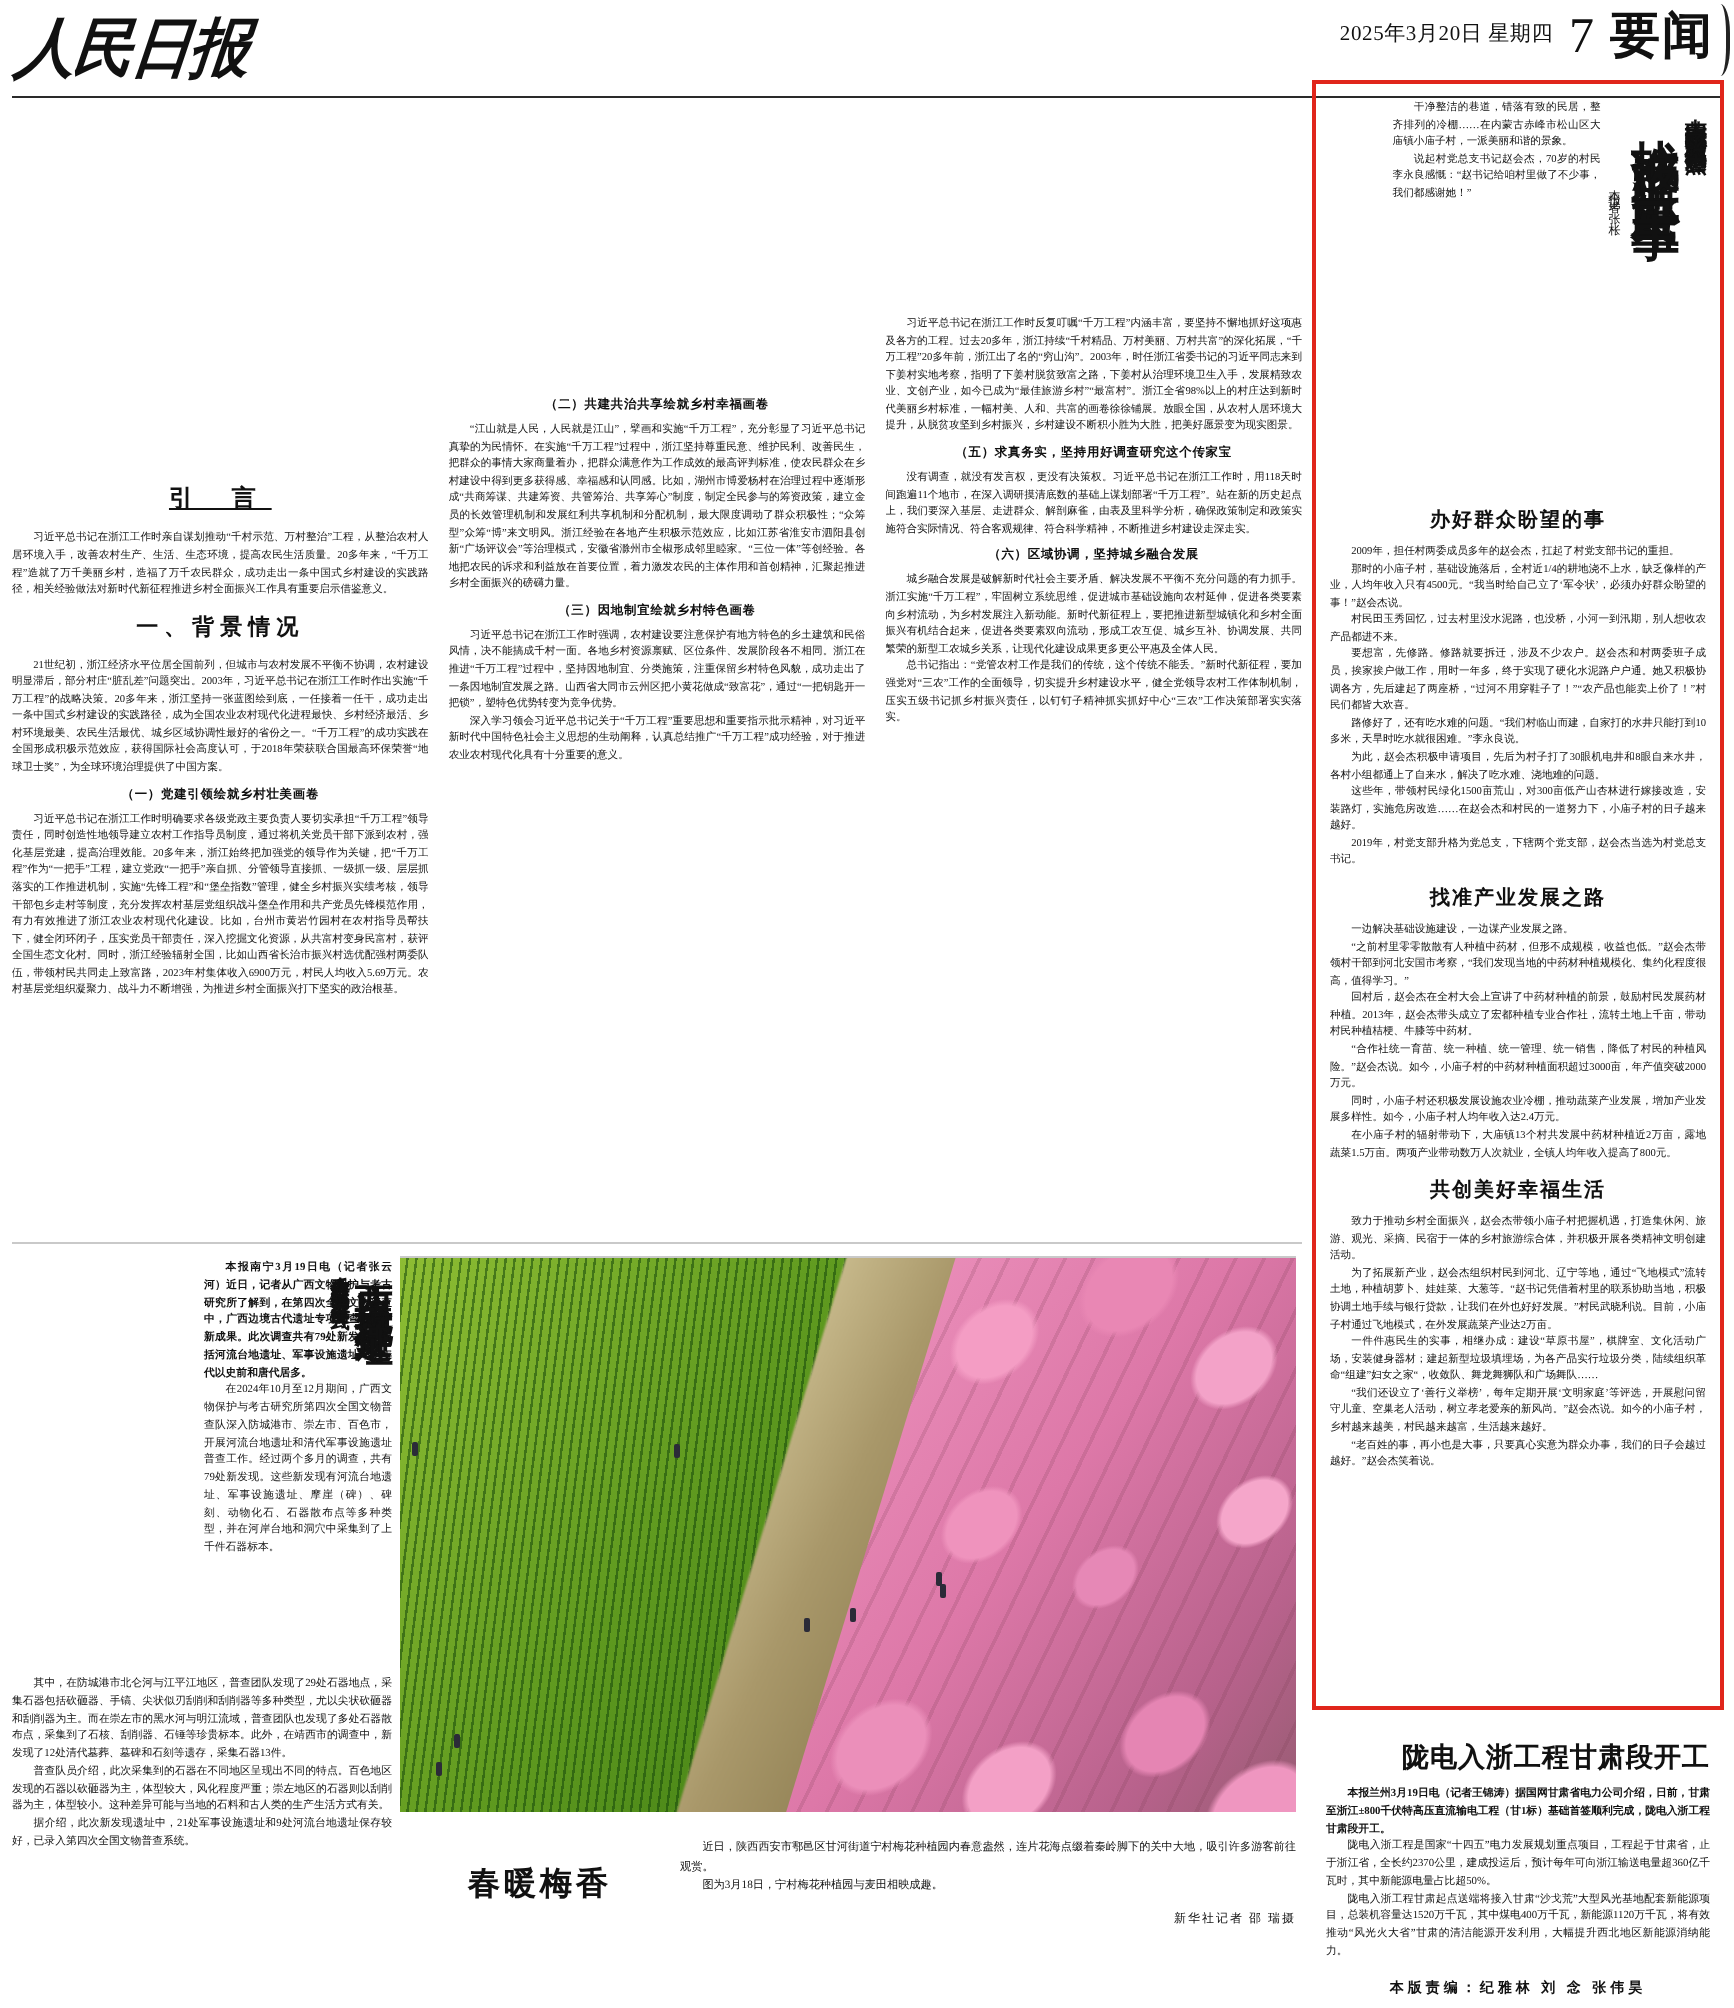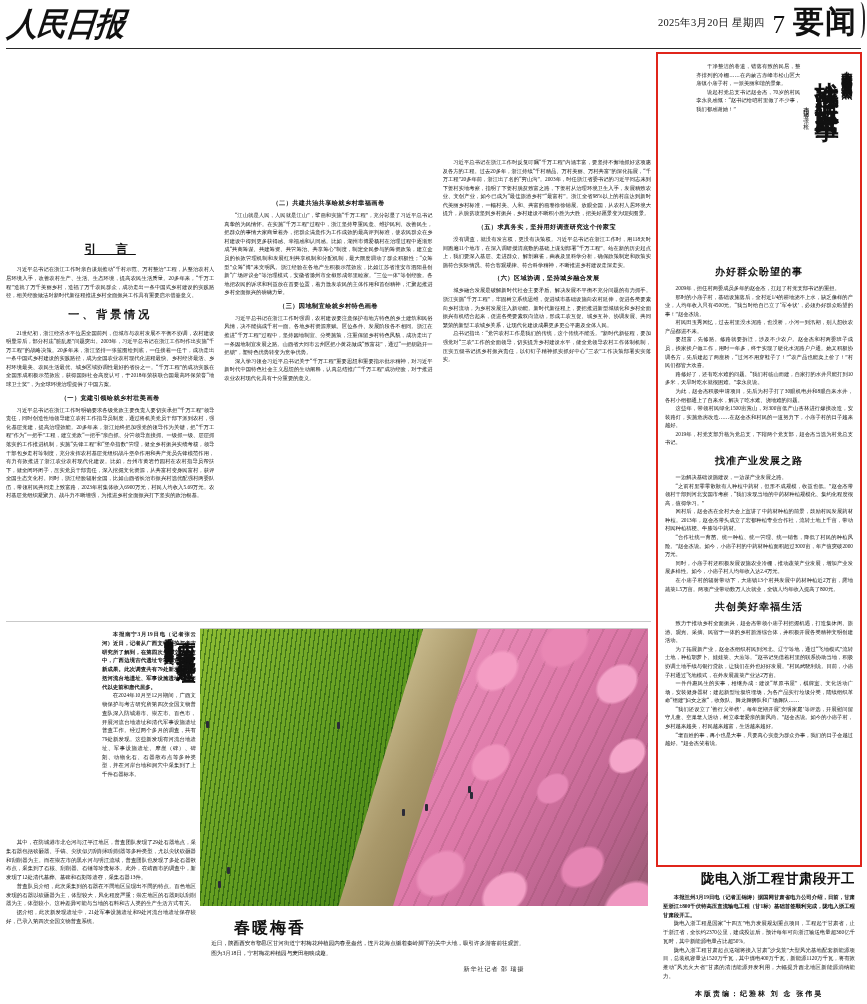--- a/index.html
+++ b/index.html
@@ -27,21 +27,21 @@
     color:#111;
     transform:skewX(-6deg) scaleY(1.08);
   }
   .mast-right{
     position:absolute;right:0;top:2px;
     display:flex;align-items:flex-end;gap:8px;
   }
   .mast-date{font-size:10.5px;color:#111;padding-bottom:7px;letter-spacing:.3px;}
   .mast-pageno{font-size:25px;font-weight:400;line-height:1;font-family:"Liberation Serif",serif;}
   .mast-section{
-    font-size:31px;font-weight:700;line-height:1;
+    font-size:25px;font-weight:700;line-height:1;
     letter-spacing:1px;
     position:relative;padding-right:4px;
   }
   .mast-section::after{
     content:"";position:absolute;right:-4px;top:-4px;
     width:10px;height:36px;border-right:2px solid #222;
     border-radius:0 40% 40% 0;
   }
 
   
@@ -135,21 +135,21 @@
       radial-gradient(circle at 14% 80%, #eb8fba 0 6%, transparent 7%),
       radial-gradient(circle at 40% 86%, #f3a0c6 0 6%, transparent 7%),
       radial-gradient(circle at 66% 78%, #e585b3 0 6%, transparent 7%),
       radial-gradient(circle at 88% 90%, #ef96c0 0 6%, transparent 7%),
       repeating-linear-gradient(100deg,
         rgba(120,60,80,.18) 0 2px, rgba(255,255,255,0) 2px 14px),
       linear-gradient(115deg,#e98cb8 0%,#dd78a8 35%,#b8628c 72%,#8c5a6a 100%);
     transform:skewX(-17deg);
   }
   .fig{position:absolute;width:3px;height:7px;background:#2b2b38;border-radius:1px;}
-  .cap-row{display:flex;align-items:flex-start;flex-direction:column;}
+  .cap-row{display:flex;align-items:flex-start;padding-top:14px;}
   .cap-title{
     font-size:16px;font-weight:700;letter-spacing:2px;
     width:140px;text-align:center;padding-top:12px;
     font-family:"Liberation Sans","DejaVu Sans",sans-serif;
   }
   .cap-body{flex:1;font-size:5.6px;line-height:1.7;text-align:justify;}
   .cap-body p{margin:0;text-indent:2em;}
   .cap-credit{text-align:right;font-size:6px;margin-top:6px;letter-spacing:1px;}
 
   
@@ -177,21 +177,21 @@
   }
   .bl-rest{
     position:absolute;left:0;top:212px;width:190px;
     font-size:5.4px;line-height:1.62;text-align:justify;
   }
   .bl-col p,.bl-rest p{margin:0;text-indent:2em;}
   .dateline{font-weight:700;}
 
   
   .redbox{
-    position:absolute;left:656px;top:48px;width:206px;height:815px;
+    position:absolute;left:656px;top:36px;width:206px;height:815px;
     border:2.2px solid #e0251b;
     box-sizing:border-box;
     padding:8px 7px;
   }
   .rb-top{display:flex;flex-direction:row-reverse;height:196px;gap:1px;}
   .rb-title{
     writing-mode:vertical-rl;
     font-size:24px;font-weight:700;letter-spacing:3px;
     font-family:"Liberation Sans","DejaVu Sans",sans-serif;
     line-height:1.1;

